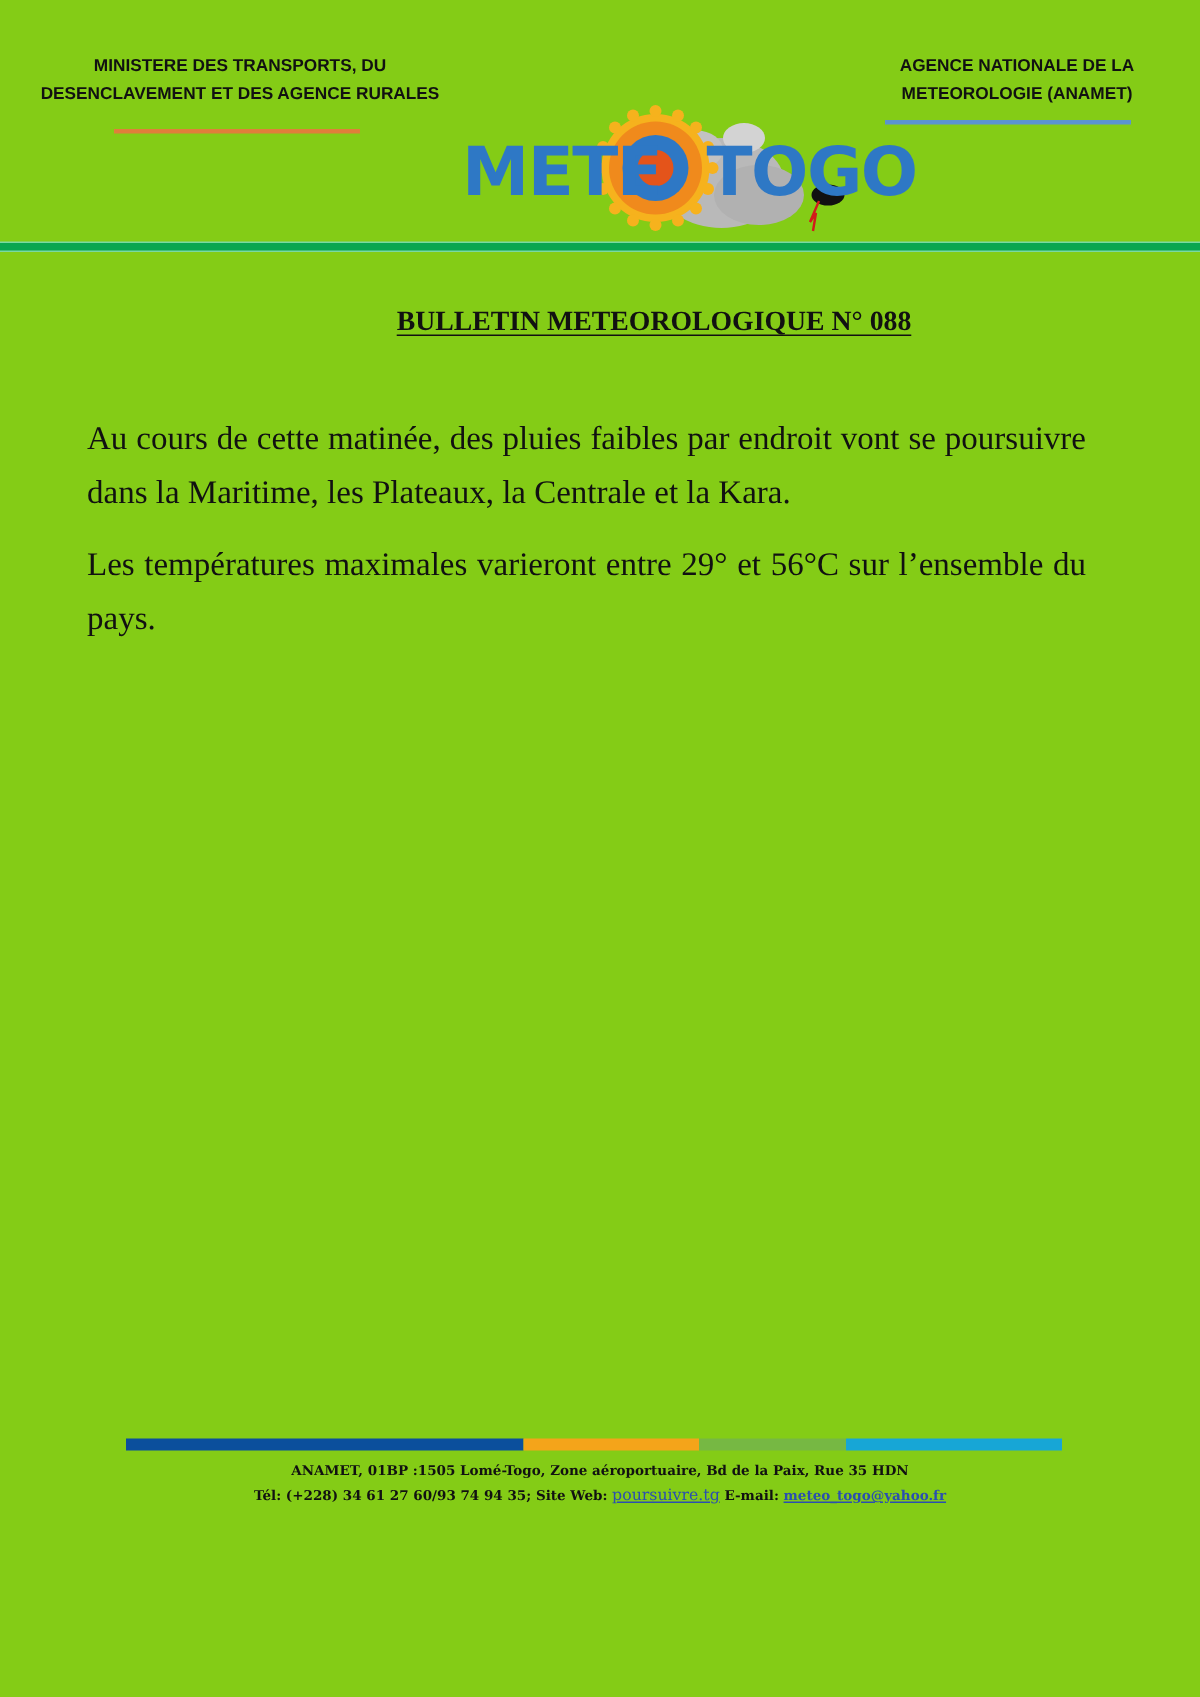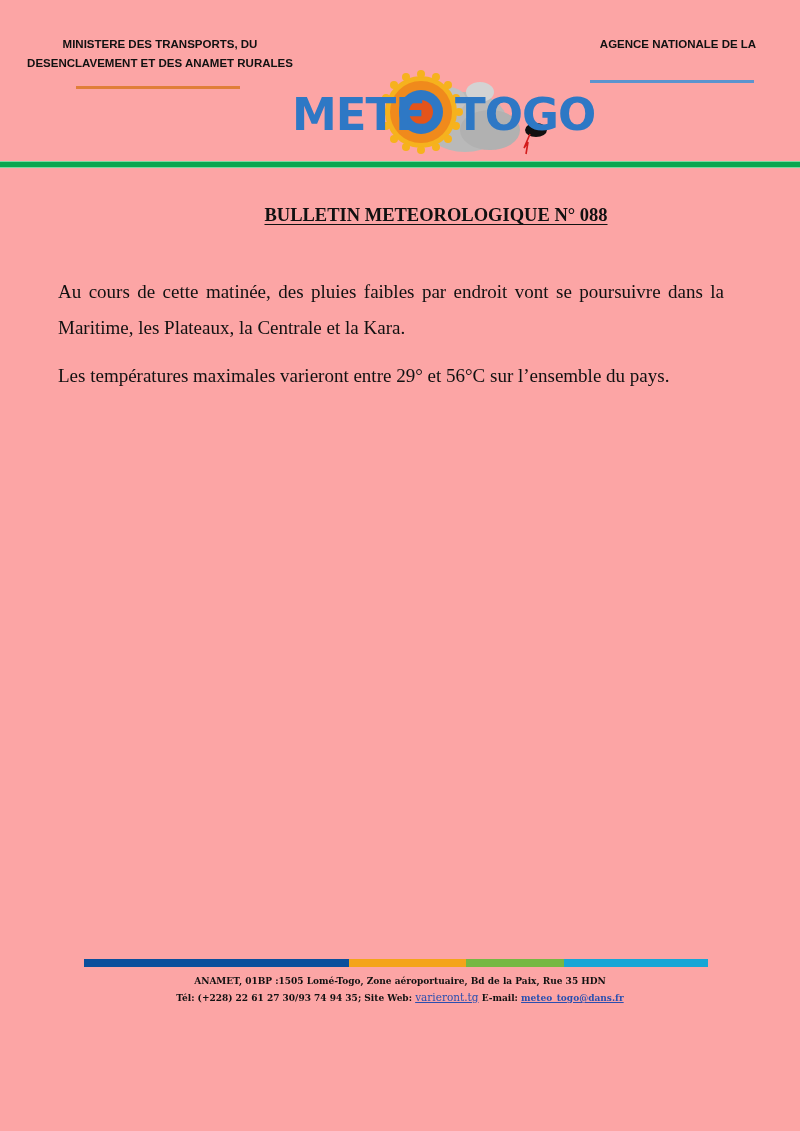--- a/index.html
+++ b/index.html
@@ -1,62 +1,63 @@
 <!DOCTYPE html>
 <html><head>
   <meta charset="utf-8">
   <style>
     html, body { margin: 0; padding: 0; background: #ffffff; }
     body { width: 800px; height: 1131px; position: relative; overflow: hidden; }
-    .page { position: absolute; left: 0; top: 0; width: 800px; height: 1131px; background: #fca5a5; }
+    .page { position: absolute; left: 0; top: 0; width: 800px; height: 1131px; background: #84cc16; }
 
     .hdr-left, .hdr-right {
       position: absolute; font-family: "Liberation Sans", sans-serif;
       font-weight: bold; font-size: 11.5px; line-height: 19px; color: #111;
       text-align: center;
     }
     .hdr-left { left: 10px; width: 300px; top: 35px; }
     .hdr-right { left: 563px; width: 230px; top: 35px; }
     .rule-orange { position: absolute; left: 76px; top: 86px; width: 164px; height: 3px; background: #e07f3a; }
     .rule-blue { position: absolute; left: 590px; top: 80px; width: 164px; height: 3px; background: #5b94cf; }
 
-    .logo { position: absolute; left: 290px; top: 70px; width: 310px; height: 85px; }
+    .logo { position: absolute; left: 306px; top: 70px; width: 310px; height: 85px; }
     .logo svg { display: block; }
 
     .rule-green { position: absolute; left: 0; top: 162px; width: 800px; height: 5px; background: #0aa650; box-shadow: 0 -1px 0 #7ad9a2, 0 1px 0 #7ad9a2; }
 
     .title-block { position: absolute; left: 0; top: 199px; width: 800px; text-align: center;
       font-family: "Liberation Serif", serif; font-weight: bold; color: #111; font-size: 18.5px; margin-left: 36px; }
     .title-line { display: block; line-height: 32px; }
     .title-line span { text-decoration: underline; text-underline-offset: 3px; }
 
     .body-text { position: absolute; left: 58px; width: 666px; top: 274px;
-      font-family: "Liberation Serif", serif; font-size: 19px; color: #111; text-align: justify; }
+      font-family: "Liberation Serif", serif; font-size: 22px; color: #111; text-align: justify; }
     .para { margin: 0 0 12px 0; line-height: 36px; text-align-last: left; }
 
     .footer-bar { position: absolute; left: 84px; top: 959px; width: 624px; height: 8px; display: flex; }
     .footer-bar div { height: 100%; }
     .footer-text { position: absolute; left: 0; width: 800px; top: 973px; text-align: center;
       font-family: "DejaVu Serif", serif; font-weight: bold; font-size: 9px; line-height: 16px; color: #111; }
     .footer-text a { color: #2a4fb0; text-decoration: underline; }
     .footer-text a.web { font-weight: normal; font-size: 10.5px; }
   </style>
 </head>
 <body>
 
 <div class="page">
 
   <div class="hdr-left">
     <div>MINISTERE DES TRANSPORTS, DU</div>
-    <div>DESENCLAVEMENT ET DES ANAMET RURALES</div>
+    <div>DESENCLAVEMENT ET DES AGENCE RURALES</div>
   </div>
   <div class="rule-orange"></div>
 
   <div class="hdr-right">
     <div>AGENCE NATIONALE DE LA</div>
+    <div>METEOROLOGIE (ANAMET)</div>
   </div>
   <div class="rule-blue"></div>
 
   <div class="logo">
     <svg width="310" height="85" viewBox="0 0 310 85" xmlns="http://www.w3.org/2000/svg">
 
       <g>
         <ellipse cx="175" cy="52" rx="42" ry="30" fill="#b9b9b9"></ellipse>
         <ellipse cx="158" cy="30" rx="18" ry="13" fill="#c2c2c2"></ellipse>
         <ellipse cx="190" cy="22" rx="14" ry="10" fill="#d3d3d3"></ellipse>
@@ -111,16 +112,16 @@
 
   <div class="footer-bar">
     <div style="width:265px;background:#0b4f9c"></div>
     <div style="width:117px;background:#f4a41a"></div>
     <div style="width:98px;background:#76b843"></div>
     <div style="width:144px;background:#17a6d6"></div>
   </div>
 
   <div class="footer-text">
     <div>ANAMET, 01BP :1505 Lomé-Togo, Zone aéroportuaire, Bd de la Paix, Rue 35 HDN</div>
-    <div><span>Tél: (+228) 22 61 27 30/93 74 94 35; Site Web: </span><a class="web">varieront.tg</a><span> E-mail: </span><a>meteo_togo@dans.fr</a></div>
+    <div><span>Tél: (+228) 34 61 27 60/93 74 94 35; Site Web: </span><a class="web">poursuivre.tg</a><span> E-mail: </span><a>meteo_togo@yahoo.fr</a></div>
   </div>
 
 </div>
 
 </body></html>

